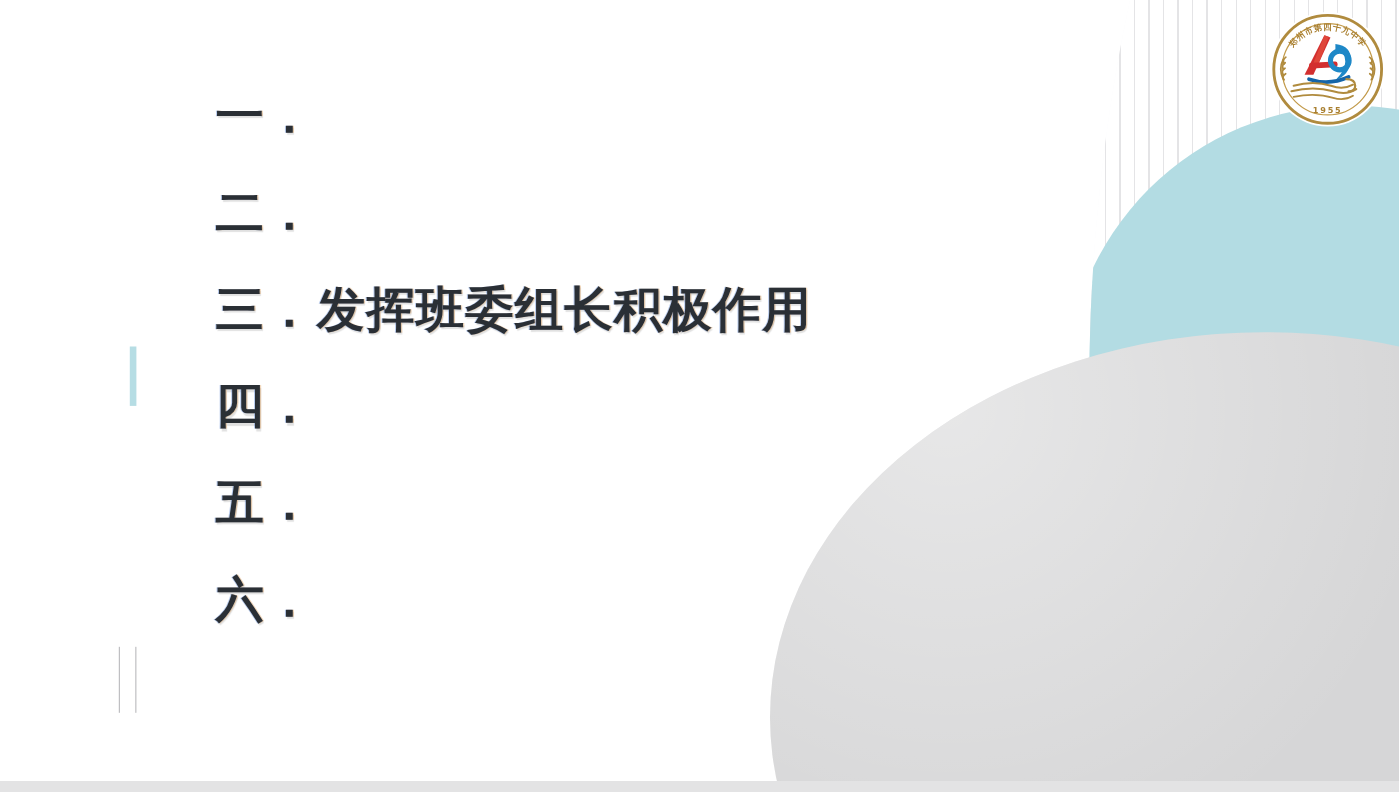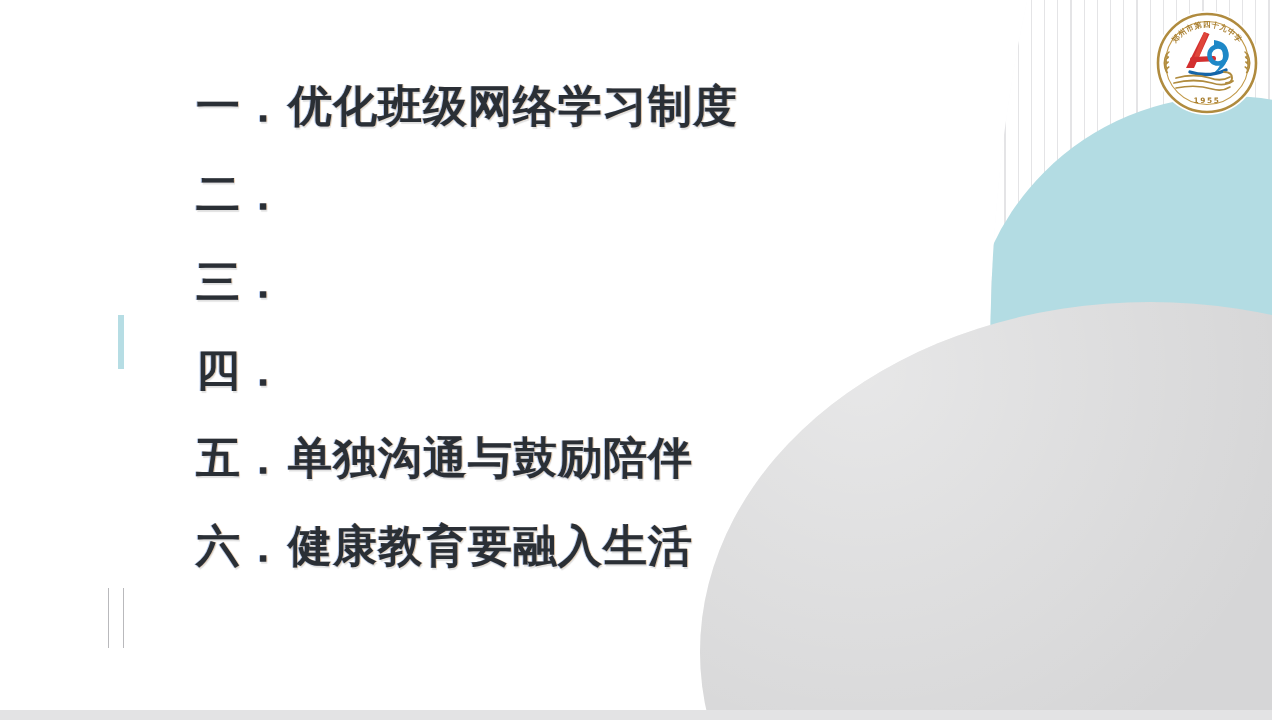--- a/index.html
+++ b/index.html
@@ -185,43 +185,41 @@
   <div class="bottom-strip"></div>
 
   <div class="teal-bar"></div>
   <div class="thin-rule a"></div>
   <div class="thin-rule b"></div>
 
   <div class="list">
 
     <div class="list-item">
       <span class="item-num">一．</span>
-      <span class="item-text">优化班级网络学习制度</span>
     </div>
 
     <div class="list-item">
       <span class="item-num">二．</span>
     </div>
 
     <div class="list-item">
       <span class="item-num">三．</span>
+      <span class="item-text">发挥班委组长积极作用</span>
     </div>
 
     <div class="list-item">
       <span class="item-num">四．</span>
     </div>
 
     <div class="list-item">
       <span class="item-num">五．</span>
-      <span class="item-text">单独沟通与鼓励陪伴</span>
     </div>
 
     <div class="list-item">
       <span class="item-num">六．</span>
-      <span class="item-text">健康教育要融入生活</span>
     </div>
 
   </div>
 
   <div class="logo">
     <svg viewBox="0 0 110 110" width="110" height="110" xmlns="http://www.w3.org/2000/svg">
       <defs>
         <path id="arcpath" d="M 16,58 A 39,39 0 0 1 94,58" fill="none"></path>
       </defs>
 

